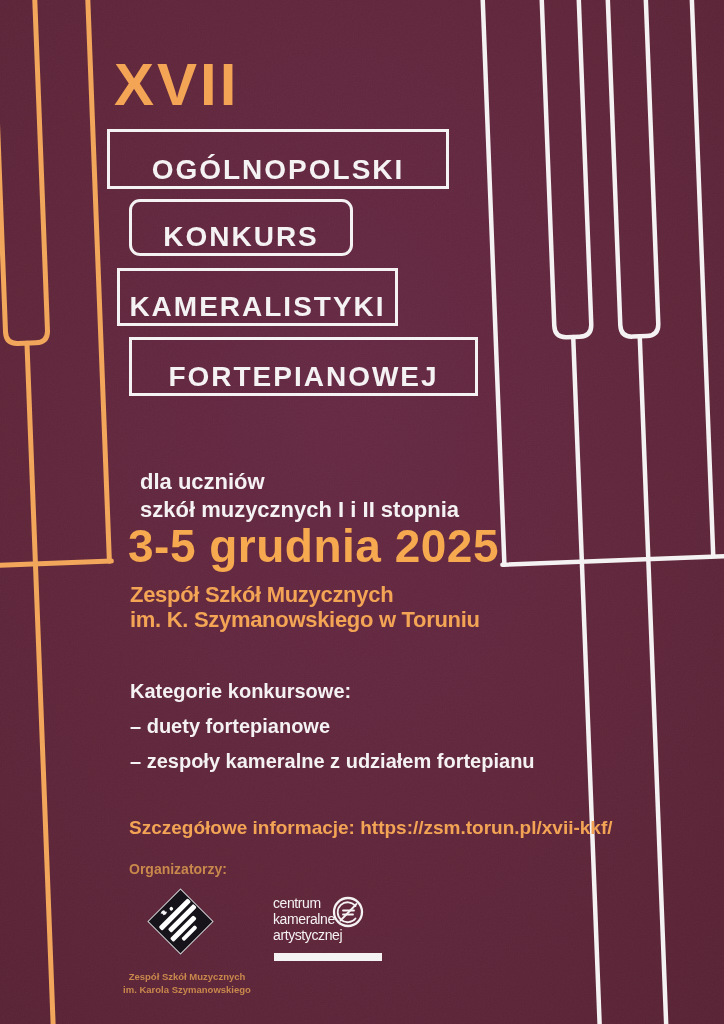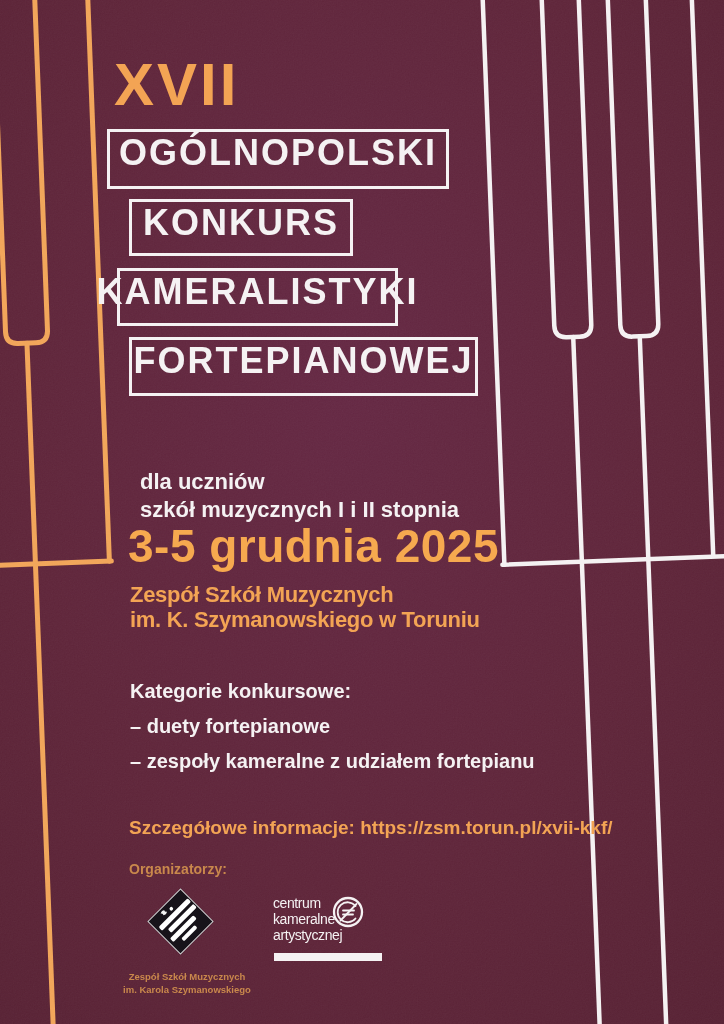--- a/index.html
+++ b/index.html
@@ -15,26 +15,26 @@
   svg.bg{position:absolute;left:0;top:0;width:724px;height:1024px;}
 
   .edition{
     left:114px;top:50px;
     font-size:60px;font-weight:700;letter-spacing:3px;
     color:#f3a454;
   }
   .tbox{
     box-sizing:border-box;
     border:3px solid #f5f2f3;
-    display:flex;align-items:flex-start;justify-content:center;
-    color:#f5f2f3;font-weight:700;font-size:36px;letter-spacing:2px;
+    display:flex;align-items:flex-end;justify-content:center;
+    color:#f5f2f3;font-weight:700;font-size:28px;letter-spacing:2px;
     white-space:nowrap;
   }
   .b1{left:107px;top:129px;width:342px;height:60px;}
-  .b2{left:129px;top:199px;width:224px;height:57px;}
+  .b2{left:129px;top:199px;width:224px;height:57px;border-radius:11px;}
   .b3{left:117px;top:268px;width:281px;height:58px;}
   .b4{left:129px;top:337px;width:349px;height:59px;}
 
   .subtitle{left:140px;top:420px;font-size:22px;font-weight:700;line-height:28px;color:#f5f2f3;margin-top:48px;}
   .date{left:128px;top:519px;font-size:46px;font-weight:700;letter-spacing:0.5px;color:#f6a94f;}
   .venue{left:130px;top:582px;font-size:22px;font-weight:700;line-height:25px;letter-spacing:-0.3px;color:#f3a454;}
   .categories{left:130px;top:674px;font-size:20px;font-weight:700;line-height:35px;color:#f5f2f3;}
   .info{left:129px;top:817px;font-size:19px;font-weight:700;color:#f3a454;}
   .organizers{left:129px;top:861px;font-size:14px;font-weight:700;color:#c9884c;}
 

